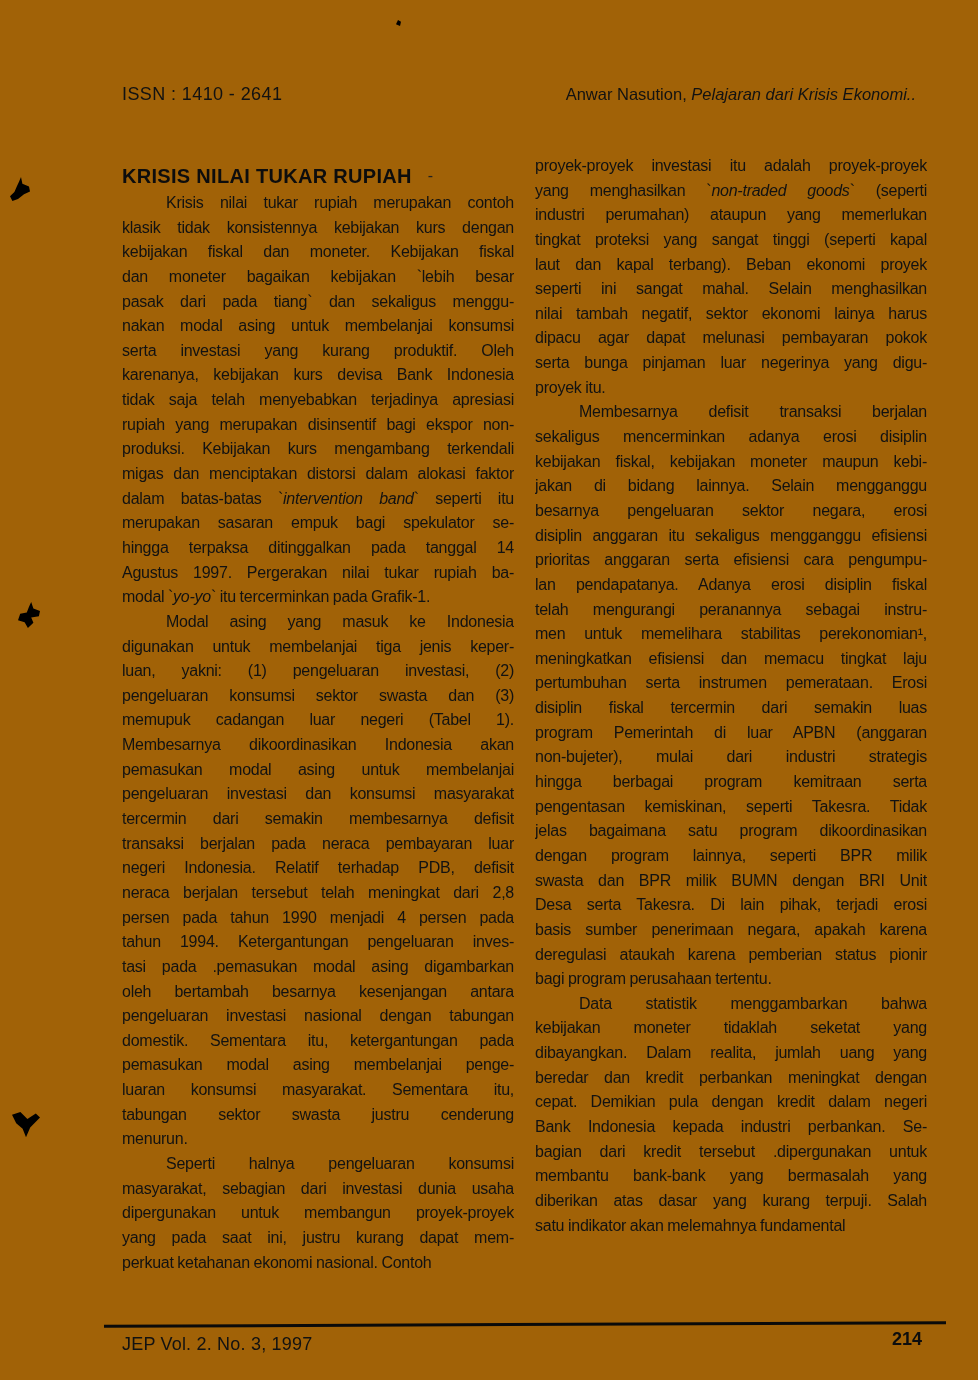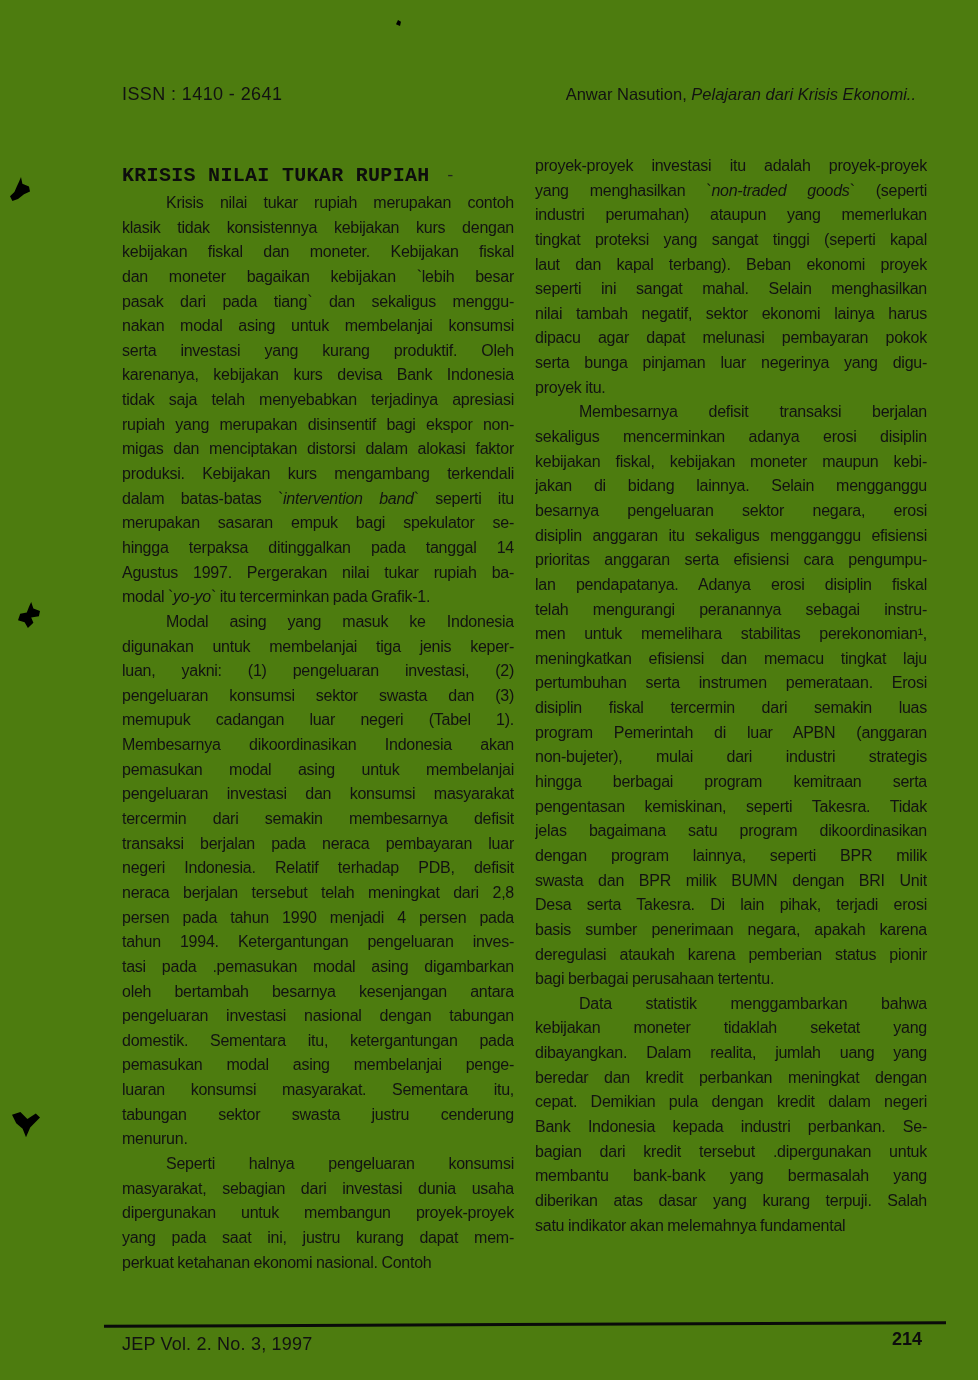--- a/index.html
+++ b/index.html
@@ -2,39 +2,39 @@
 <html><head>
 <meta charset="utf-8">
 <style>
   html, body { margin: 0; padding: 0; overflow: hidden; }
   body {
     width: 978px; height: 1380px;
     background: #ffffff;
     font-family: "Liberation Sans", sans-serif;
     color: #141414;
   }
-  .page { position: relative; width: 978px; height: 1380px; background: #4d7c0f; }
+  .page { position: relative; width: 978px; height: 1380px; background: #a16207; }
 
   
   .header-issn {
     position: absolute; left: 122px; top: 84px;
     font-size: 18px; letter-spacing: 0.4px; color: #121212;
   }
   .header-running {
     position: absolute; right: 62px; top: 85px;
     font-size: 16.5px; color: #121212; white-space: nowrap; text-align: right;
   }
   .header-running .em { font-style: italic; }
 
   
   .col { position: absolute; width: 392px; }
   .col-left  { left: 122px; top: 162px; }
   .col-right { left: 535px; top: 154px; }
 
-  .heading-row { display: flex; align-items: center; height: 28px; margin-bottom: 1px; font-family: Liberation Mono, monospace; }
+  .heading-row { display: flex; align-items: center; height: 28px; margin-bottom: 1px; }
   .heading {
     font-size: 20px; font-weight: 700; letter-spacing: 0.3px;
     line-height: 28px; color: #0d0d0d; white-space: nowrap;
   }
   .heading-dash { margin-left: 16px; font-size: 16px; color: #222; }
 
   .para { margin: 0; }
   .line {
     font-size: 16px;
     line-height: 24.65px;
@@ -118,22 +118,22 @@
           <div class="line indent"><span>Krisis nilai tukar rupiah merupakan contoh</span></div>
           <div class="line"><span>klasik tidak konsistennya kebijakan kurs dengan</span></div>
           <div class="line"><span>kebijakan fiskal dan moneter. Kebijakan fiskal</span></div>
           <div class="line"><span>dan moneter bagaikan kebijakan `lebih besar</span></div>
           <div class="line"><span>pasak dari pada tiang` dan sekaligus menggu-</span></div>
           <div class="line"><span>nakan modal asing untuk membelanjai konsumsi</span></div>
           <div class="line"><span>serta investasi yang kurang produktif. Oleh</span></div>
           <div class="line"><span>karenanya, kebijakan kurs devisa Bank Indonesia</span></div>
           <div class="line"><span>tidak saja telah menyebabkan terjadinya apresiasi</span></div>
           <div class="line"><span>rupiah yang merupakan disinsentif bagi ekspor non-</span></div>
+          <div class="line"><span>produksi. Kebijakan kurs mengambang terkendali</span></div>
           <div class="line"><span>migas dan menciptakan distorsi dalam alokasi faktor</span></div>
-          <div class="line"><span>produksi. Kebijakan kurs mengambang terkendali</span></div>
           <div class="line"><span>dalam batas-batas `</span><span class="em">intervention band</span><span>` seperti itu</span></div>
           <div class="line"><span>merupakan sasaran empuk bagi spekulator se-</span></div>
           <div class="line"><span>hingga terpaksa ditinggalkan pada tanggal 14</span></div>
           <div class="line"><span>Agustus 1997. Pergerakan nilai tukar rupiah ba-</span></div>
           <div class="line last"><span>modal `</span><span class="em">yo-yo</span><span>` itu tercerminkan pada </span><span class="b">Grafik-1.</span></div>
         </div>
         <div class="para">
           <div class="line indent"><span>Modal asing yang masuk ke Indonesia</span></div>
           <div class="line"><span>digunakan untuk membelanjai tiga jenis keper-</span></div>
           <div class="line"><span>luan, yakni: (1) pengeluaran investasi, (2)</span></div>
@@ -198,21 +198,21 @@
           <div class="line"><span>program Pemerintah di luar APBN (anggaran</span></div>
           <div class="line"><span>non-bujeter), mulai dari industri strategis</span></div>
           <div class="line"><span>hingga berbagai program kemitraan serta</span></div>
           <div class="line"><span>pengentasan kemiskinan, seperti Takesra. Tidak</span></div>
           <div class="line"><span>jelas bagaimana satu program dikoordinasikan</span></div>
           <div class="line"><span>dengan program lainnya, seperti BPR milik</span></div>
           <div class="line"><span>swasta dan BPR milik BUMN dengan BRI Unit</span></div>
           <div class="line"><span>Desa serta Takesra. Di lain pihak, terjadi erosi</span></div>
           <div class="line"><span>basis sumber penerimaan negara, apakah karena</span></div>
           <div class="line"><span>deregulasi ataukah karena pemberian status pionir</span></div>
-          <div class="line last"><span>bagi berbagai perusahaan tertentu.</span></div>
+          <div class="line last"><span>bagi program perusahaan tertentu.</span></div>
         </div>
         <div class="para">
           <div class="line indent"><span>Data statistik menggambarkan bahwa</span></div>
           <div class="line"><span>kebijakan moneter tidaklah seketat yang</span></div>
           <div class="line"><span>dibayangkan. Dalam realita, jumlah uang yang</span></div>
           <div class="line"><span>beredar dan kredit perbankan meningkat dengan</span></div>
           <div class="line"><span>cepat. Demikian pula dengan kredit dalam negeri</span></div>
           <div class="line"><span>Bank Indonesia kepada industri perbankan. Se-</span></div>
           <div class="line"><span>bagian dari kredit tersebut .dipergunakan untuk</span></div>
           <div class="line"><span>membantu bank-bank yang bermasalah yang</span></div>

